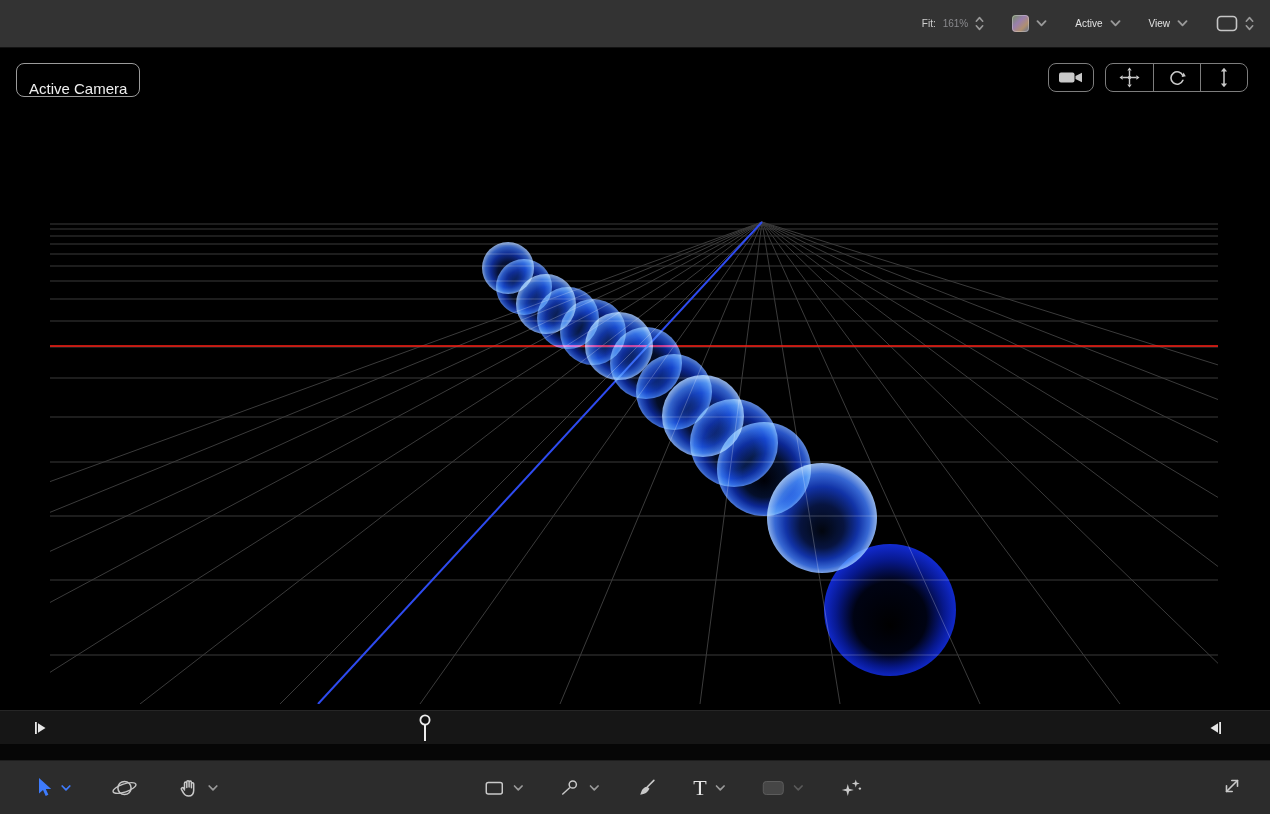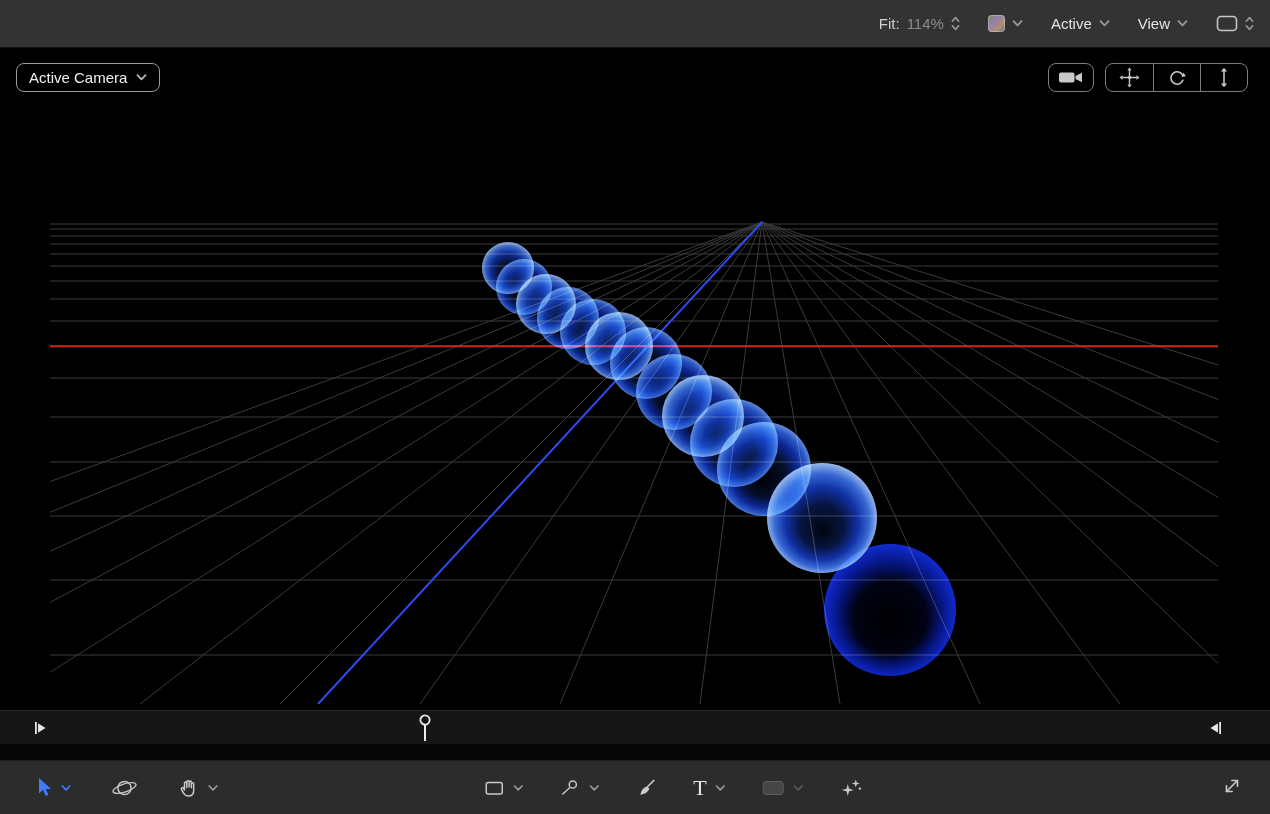--- a/index.html
+++ b/index.html
@@ -3,33 +3,33 @@
 <meta charset="utf-8">
 <style>
   * { margin:0; padding:0; box-sizing:border-box; }
   html,body { width:1270px; height:814px; background:#000; font-family:"Liberation Sans", sans-serif; overflow:hidden; }
   .app { position:relative; width:1270px; height:814px; background:#000; }
 
   
   .topbar { position:absolute; top:0; left:0; width:1270px; height:48px; background:#333333;
             border-bottom:1px solid #121212; display:flex; align-items:center; justify-content:flex-end;
             padding-right:16px; gap:28px; }
-  .tb-item { display:flex; align-items:center; gap:7px; color:#e3e3e3; font-size:15px; }
+  .tb-item { display:flex; align-items:center; gap:7px; color:#e3e3e3; font-size:10px; }
   .fit-label { color:#cfcfcf; }
   .fit-value { color:#8a8a8e; }
   .swatch { width:17px; height:17px; border-radius:4px;
             background:linear-gradient(135deg,#72905e 0%,#9a7fae 40%,#b08f6f 70%,#5f6f8f 100%);
             box-shadow:inset 0 0 0 1px rgba(255,255,255,.28); }
 
   
   .canvas { position:absolute; top:48px; left:0; width:1270px; height:662px; background:#000; }
   .scene-svg { position:absolute; inset:0; width:1270px; height:662px; display:block; }
   .camera-select { position:absolute; left:16px; top:15px; height:29px; display:flex; align-items:center;
-                   gap:9px; padding:0 12px; border:1.5px solid #9b9b9b; border-radius:8px;
-                   color:#efefef; font-size:15px; background:rgba(0,0,0,.35); }
+                   gap:9px; padding:16px 12px; border:1.5px solid #9b9b9b; border-radius:8px;
+                   color:#efefef; font-size:15px; background:rgba(0,0,0,.35);flex-direction:column; }
   .view-tools { position:absolute; right:22px; top:15px; display:flex; gap:11px; align-items:center; }
   .vt-btn { width:46px; height:29px; border:1.5px solid #7d7d7d; border-radius:8px;
             display:flex; align-items:center; justify-content:center; background:rgba(0,0,0,.3); }
   .vt-group { display:flex; border:1.5px solid #7d7d7d; border-radius:8px; overflow:hidden; background:rgba(0,0,0,.3); }
   .vt-cell { width:47px; height:27px; display:flex; align-items:center; justify-content:center;
              border-left:1px solid #7d7d7d; }
   .vt-cell:first-child { border-left:none; }
 
   
   .timeline { position:absolute; top:710px; left:0; width:1270px; height:34px; background:#161616;
@@ -50,21 +50,21 @@
   .tool-expand { position:absolute; right:28px; top:50%; transform:translateY(-50%); }
 </style>
 </head>
 <body>
 
 <div class="app">
 
   <header class="topbar">
     <div class="tb-item">
       <span class="fit-label">Fit:</span>
-      <span class="fit-value">114%</span>
+      <span class="fit-value">161%</span>
       <svg width="9" height="15" viewBox="0 0 9 15">
           <path d="M1.3 5.2 L4.5 1.6 L7.7 5.2 M1.3 9.8 L4.5 13.4 L7.7 9.8" fill="none" stroke="#999999" stroke-width="1.6" stroke-linecap="round" stroke-linejoin="round"></path>
         </svg>
     </div>
     <div class="tb-item">
       <span class="swatch"></span>
       <svg width="11" height="7" viewBox="0 0 11 7">
           <path d="M1.5 1.2 L5.5 5.4 L9.5 1.2" fill="none" stroke="#9a9a9a" stroke-width="1.8" stroke-linecap="round" stroke-linejoin="round"></path>
         </svg>
     </div>

